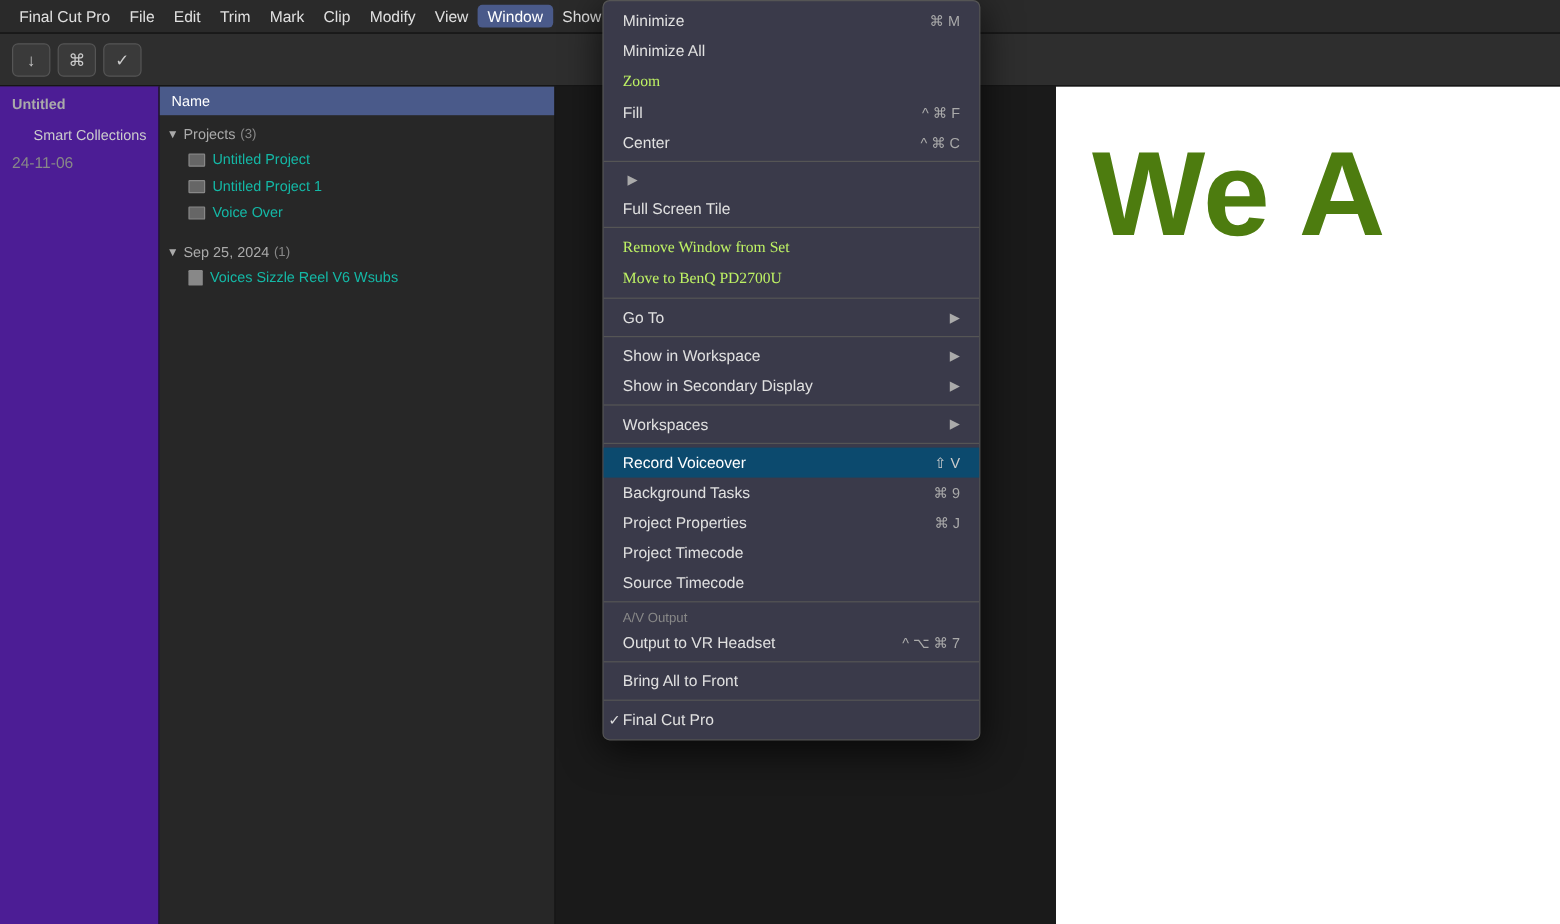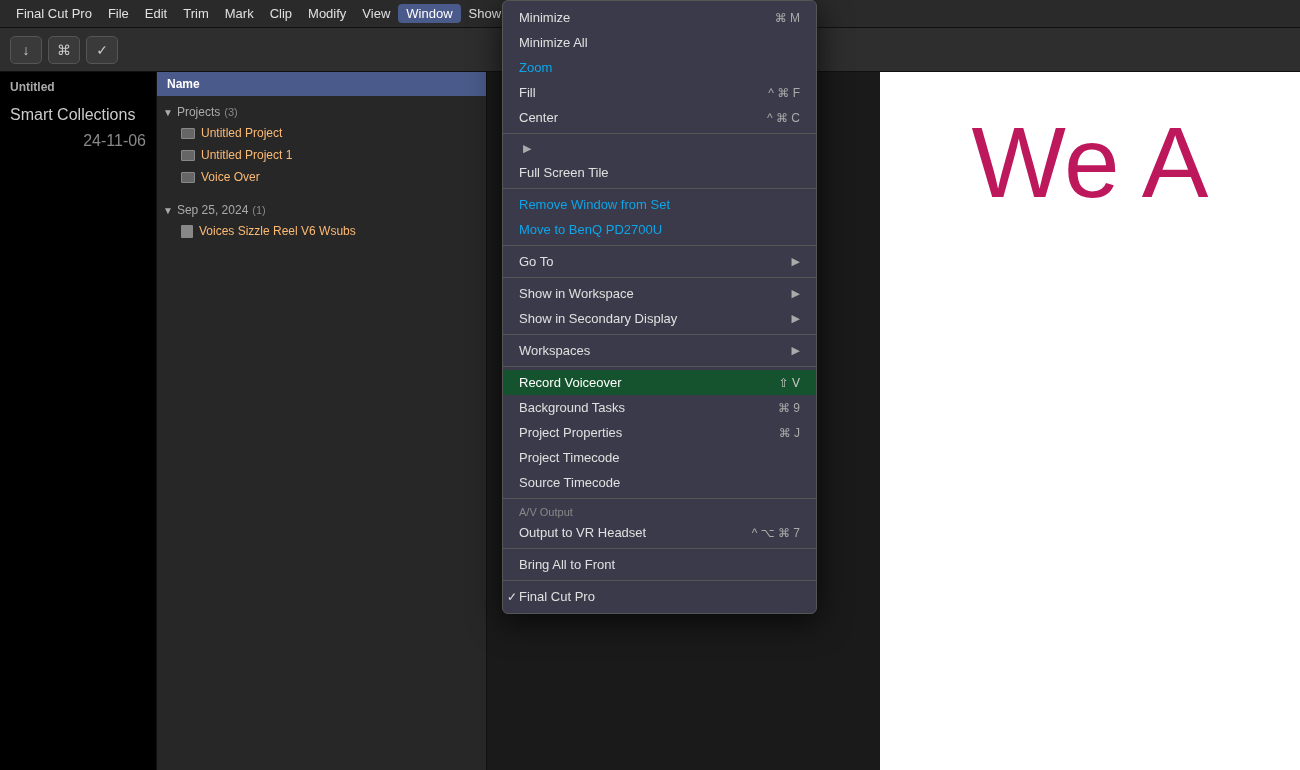--- a/index.html
+++ b/index.html
@@ -63,75 +63,75 @@
 
     
     .main-layout {
       display: flex;
       width: 100%;
       height: calc(770px - 72px);
     }
 
     
     .sidebar {
-      width: 157px;
-      background: #000000;
+      width: 133px;
+      background: #4c1d95;
       border-right: 1px solid #111;
       overflow: hidden;
       flex-shrink: 0;
     }
     .sidebar-header {
       padding: 8px 10px;
       font-size: 12px;
       color: #aaa;
       font-weight: 600;
     }
     .sidebar-item {
       padding: 4px 10px;
-      font-size: 16px;
+      font-size: 12px;
       color: #ccc;
       cursor: pointer;
+      text-align: right;
     }
     .sidebar-date {
       padding: 4px 10px;
-      font-size: 16px;
+      font-size: 13px;
       color: #888;
-      text-align: right;
     }
 
     
     .browser {
       width: 330px;
       background: #272727;
       border-right: 1px solid #111;
       flex-shrink: 0;
       overflow: hidden;
     }
     .browser-header {
       background: #4a5a8a;
       padding: 5px 10px;
       font-size: 12px;
       color: #fff;
-      font-weight: 700;
+      font-weight: 400;
     }
     .browser-section {
       padding: 6px 0;
     }
     .browser-section-header {
       padding: 3px 10px 3px 6px;
       font-size: 12px;
       color: #aaa;
       display: flex;
       align-items: center;
       gap: 4px;
     }
     .browser-item {
       padding: 4px 10px 4px 24px;
       font-size: 12px;
-      color: #fdba74;
+      color: #14b8a6;
       display: flex;
       align-items: center;
       gap: 6px;
       cursor: pointer;
     }
     .film-icon {
       width: 14px;
       height: 11px;
       background: #666;
       border-radius: 1px;
@@ -160,24 +160,23 @@
     .preview-content {
       width: 420px;
       height: 100%;
       background: #fff;
       display: flex;
       flex-direction: column;
       padding: 40px 30px;
     }
     .preview-text-we {
       font-size: 100px;
-      font-weight: 400;
-      color: #be185d;
+      font-weight: 700;
+      color: #4d7c0f;
       line-height: 1;
-      text-align: center;
     }
     .preview-text-voic {
       font-size: 100px;
       font-weight: 900;
       color: #1a7fd4;
       line-height: 1;
     }
 
     
     .dropdown-overlay {
@@ -205,26 +204,27 @@
       padding: 5px 16px;
       font-size: 13px;
       color: #e0e0e0;
       display: flex;
       align-items: center;
       justify-content: space-between;
       cursor: pointer;
       position: relative;
     }
     .menu-item.highlighted {
-      background: #14532d;
+      background: #0c4a6e;
       color: #fff;
     }
     .menu-item.disabled {
-      color: #0ea5e9;
+      color: #bef264;
       cursor: default;
+      font-family: Liberation Serif, serif;
     }
     .menu-item.checked::before {
       content: '✓';
       position: absolute;
       left: 4px;
       font-size: 12px;
       color: #e0e0e0;
     }
     .menu-separator {
       height: 1px;

